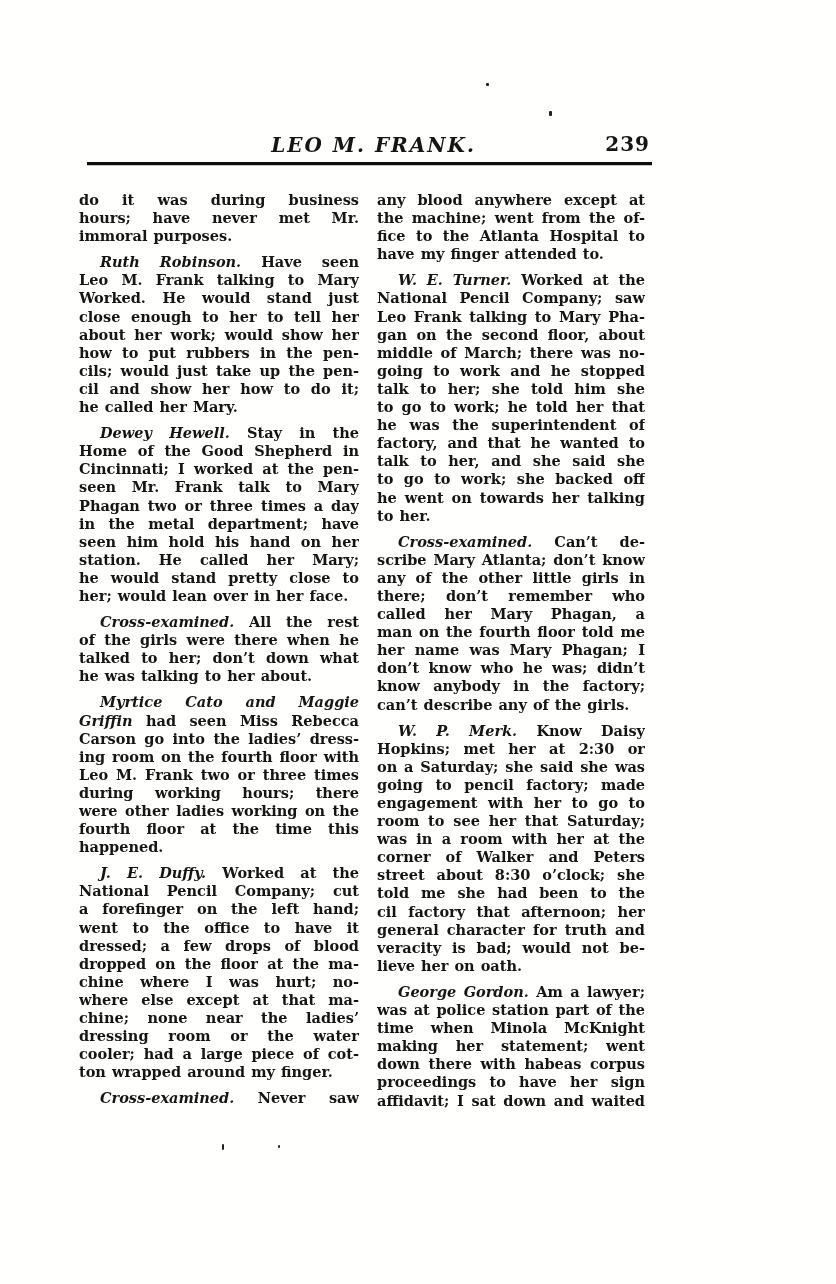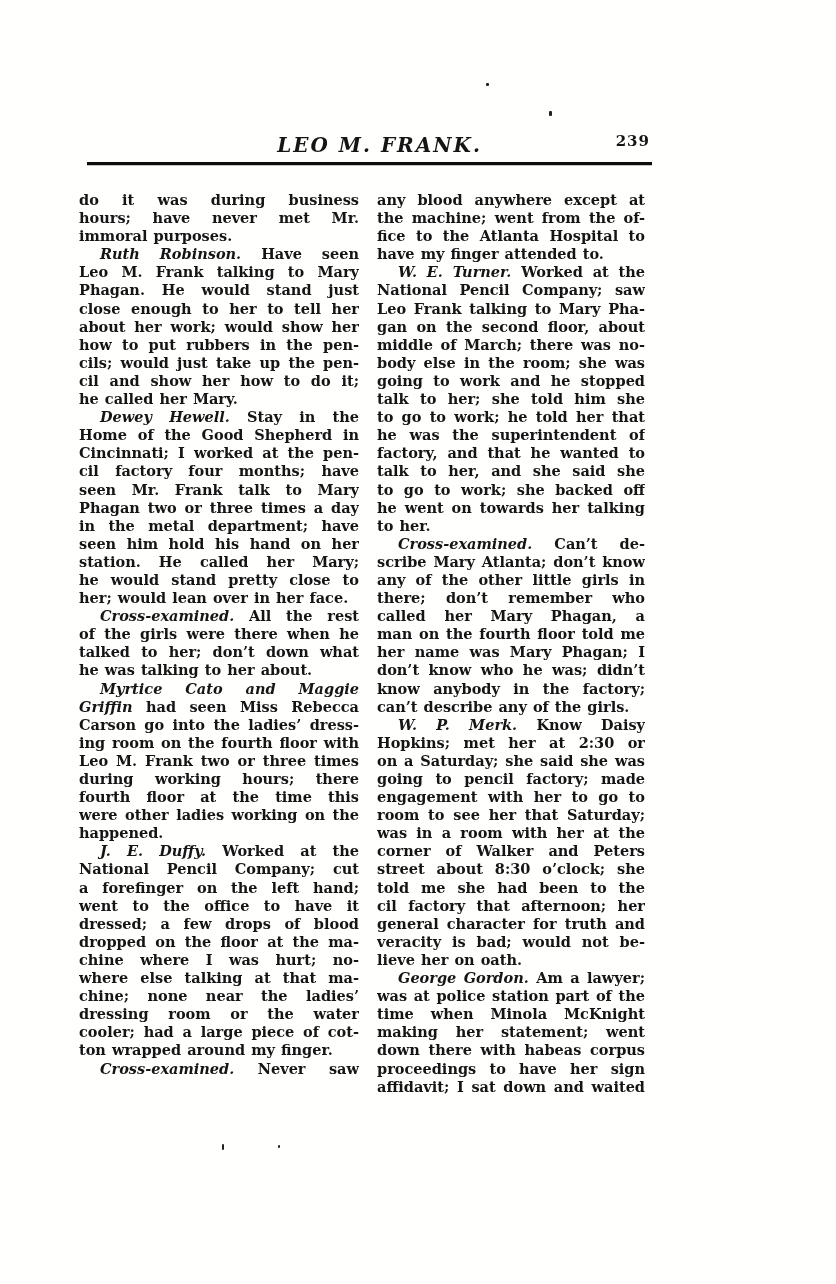--- a/index.html
+++ b/index.html
@@ -10,27 +10,27 @@
     font-weight: bold;
     color: #151515;
     -webkit-font-smoothing: antialiased;
   }
   .page { position: relative; width: 836px; height: 1284px; background: #fffffe; overflow: hidden; }
 
   .running-head {
     position: absolute; top: 133px; left: 85px; width: 565px; height: 26px;
   }
   .head-title {
-    position: absolute; left: 12px; top: 0; width: 100%;
+    position: absolute; left: 6px; top: 0; width: 100%;
     text-align: center;
     font-style: italic; font-size: 20px; letter-spacing: 2px;
   }
   .page-number {
     position: absolute; right: 0; top: -1px;
-    font-size: 15px; letter-spacing: 1px; font-style: normal;
+    font-size: 20px; letter-spacing: 1px; font-style: normal;
   }
   .head-rule {
     position: absolute; top: 162px; left: 87px; width: 565px; height: 3px;
     background: #0e0e0e;
     box-shadow: 0 1px 0 rgba(20,20,20,.25);
   }
 
   .columns {
     position: absolute; top: 191px; left: 79px; width: 566px;
     display: flex; align-items: flex-start;
@@ -39,21 +39,21 @@
   .col-left  { width: 280px; margin-right: 18px; }
   .col-right { width: 268px; }
 
   .line {
     height: 18.1px; line-height: 18.1px;
     overflow: hidden;
     text-align: left;
     word-spacing: 1px;
   }
   .line.j { text-align: justify; text-align-last: justify; }
-  .line.indent { padding-left: 21px; }
+  .line.indent { padding-left: 21px; margin-top: 8px; }
   .line.gap { }
   .wit { font-style: italic; }
 
   .speck { position: absolute; background: #222; border-radius: 1px; }
   .speck-1 { left: 486px; top: 83px;  width: 3px; height: 3px; }
   .speck-2 { left: 549px; top: 111px; width: 3px; height: 5px; }
   .speck-3 { left: 222px; top: 1144px; width: 2px; height: 6px; }
   .speck-4 { left: 278px; top: 1145px; width: 2px; height: 3px; }
 </style>
 </head>
@@ -68,76 +68,74 @@
 
   <div class="head-rule"></div>
 
   <div class="columns">
     <div class="col col-left">
         <div class="line j">do it was during business</div>
         <div class="line j">hours; have never met Mr.</div>
         <div class="line">immoral purposes.</div>
         <div class="line j indent"><span class="wit">Ruth Robinson.</span> Have seen</div>
         <div class="line j">Leo M. Frank talking to Mary</div>
-        <div class="line j">Phagan. He would stand just</div>
+        <div class="line j">Worked. He would stand just</div>
         <div class="line j">close enough to her to tell her</div>
         <div class="line j">about her work; would show her</div>
         <div class="line j">how to put rubbers in the pen-</div>
         <div class="line j">cils; would just take up the pen-</div>
         <div class="line j">cil and show her how to do it;</div>
         <div class="line">he called her Mary.</div>
         <div class="line j indent"><span class="wit">Dewey Hewell.</span> Stay in the</div>
         <div class="line j">Home of the Good Shepherd in</div>
         <div class="line j">Cincinnati; I worked at the pen-</div>
-        <div class="line j">cil factory four months; have</div>
         <div class="line j">seen Mr. Frank talk to Mary</div>
         <div class="line j">Phagan two or three times a day</div>
         <div class="line j">in the metal department; have</div>
         <div class="line j">seen him hold his hand on her</div>
         <div class="line j">station. He called her Mary;</div>
         <div class="line j">he would stand pretty close to</div>
         <div class="line">her; would lean over in her face.</div>
         <div class="line j indent"><span class="wit">Cross-examined.</span> All the rest</div>
         <div class="line j">of the girls were there when he</div>
         <div class="line j">talked to her; don’t down what</div>
         <div class="line">he was talking to her about.</div>
         <div class="line j indent gap"><span class="wit">Myrtice Cato and Maggie</span></div>
         <div class="line j"><span class="wit">Griffin</span> had seen Miss Rebecca</div>
         <div class="line j">Carson go into the ladies’ dress-</div>
         <div class="line j">ing room on the fourth floor with</div>
         <div class="line j">Leo M. Frank two or three times</div>
         <div class="line j">during working hours; there</div>
+        <div class="line j">were other ladies working on the</div>
         <div class="line j">fourth floor at the time this</div>
-        <div class="line j">were other ladies working on the</div>
         <div class="line">happened.</div>
         <div class="line j indent gap"><span class="wit">J. E. Duffy.</span> Worked at the</div>
         <div class="line j">National Pencil Company; cut</div>
         <div class="line j">a forefinger on the left hand;</div>
         <div class="line j">went to the office to have it</div>
         <div class="line j">dressed; a few drops of blood</div>
         <div class="line j">dropped on the floor at the ma-</div>
         <div class="line j">chine where I was hurt; no-</div>
-        <div class="line j">where else talking at that ma-</div>
+        <div class="line j">where else except at that ma-</div>
         <div class="line j">chine; none near the ladies’</div>
         <div class="line j">dressing room or the water</div>
         <div class="line j">cooler; had a large piece of cot-</div>
         <div class="line">ton wrapped around my finger.</div>
         <div class="line j indent"><span class="wit">Cross-examined.</span> Never saw</div>
       </div>
     <div class="col col-right">
         <div class="line j">any blood anywhere except at</div>
         <div class="line j">the machine; went from the of-</div>
         <div class="line j">fice to the Atlanta Hospital to</div>
         <div class="line">have my finger attended to.</div>
         <div class="line j indent"><span class="wit">W. E. Turner.</span> Worked at the</div>
         <div class="line j">National Pencil Company; saw</div>
         <div class="line j">Leo Frank talking to Mary Pha-</div>
         <div class="line j">gan on the second floor, about the</div>
         <div class="line j">middle of March; there was no-</div>
-        <div class="line j">body else in the room; she was</div>
         <div class="line j">going to work and he stopped to</div>
         <div class="line j">talk to her; she told him she had</div>
         <div class="line j">to go to work; he told her that</div>
         <div class="line j">he was the superintendent of the</div>
         <div class="line j">factory, and that he wanted to</div>
         <div class="line j">talk to her, and she said she had</div>
         <div class="line j">to go to work; she backed off and</div>
         <div class="line j">he went on towards her talking</div>
         <div class="line">to her.</div>
         <div class="line j indent"><span class="wit">Cross-examined.</span> Can’t de-</div>

